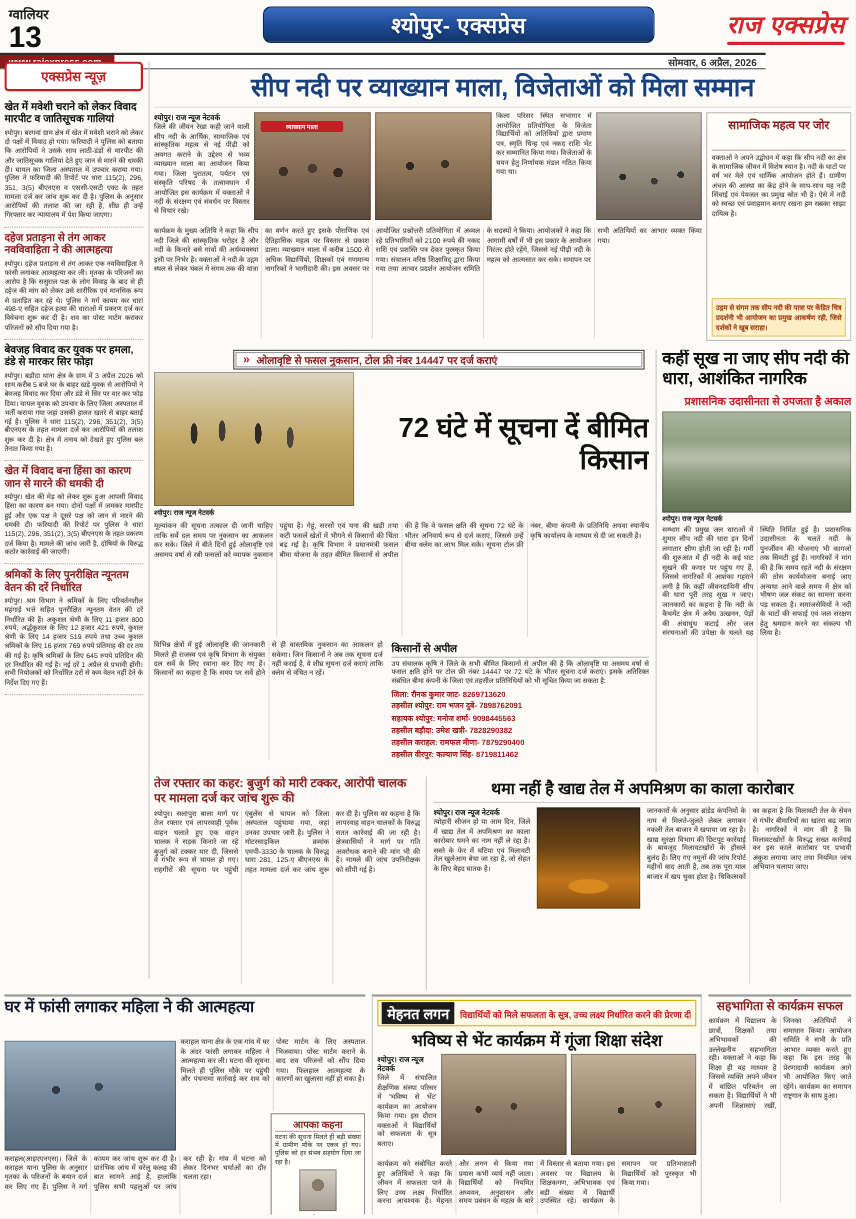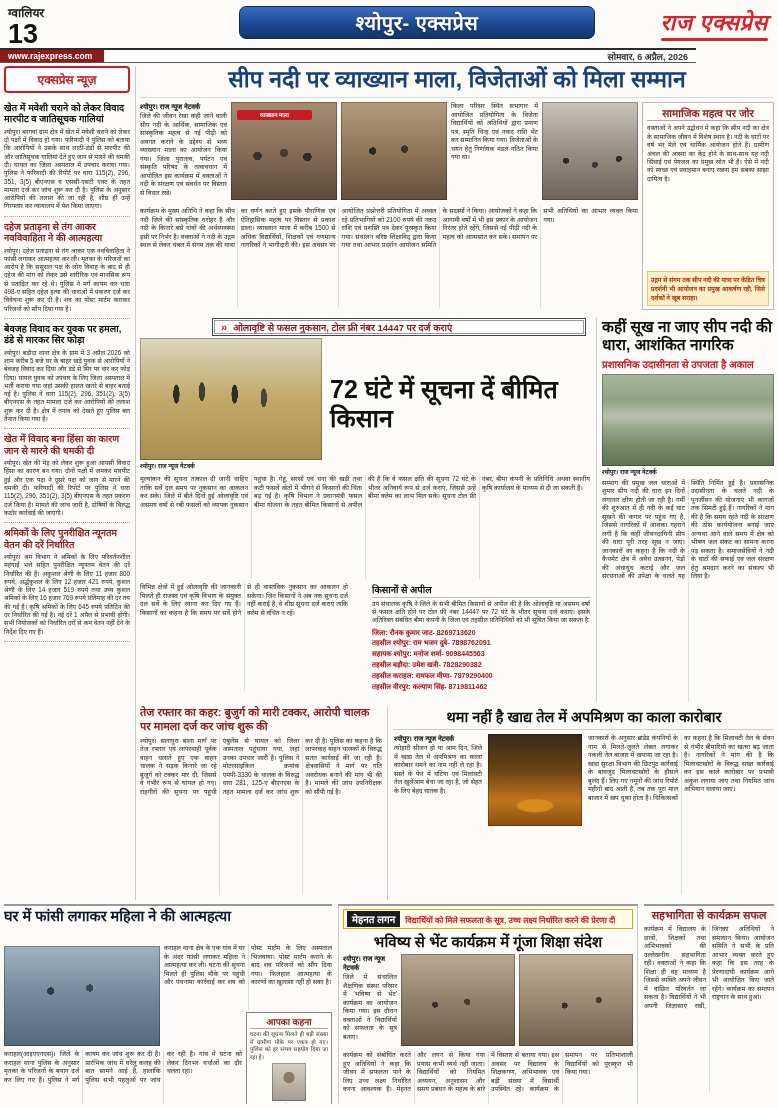--- a/index.html
+++ b/index.html
@@ -24,21 +24,21 @@
   .website-chip{background:#8b1a1a;color:#fff;font-size:8.5px;font-weight:bold;padding:1px 12px 2px 8px;height:100%;display:flex;align-items:center;}
   .date-text{font-size:9px;font-weight:bold;color:#333;padding-right:8px;}
 
   
   .body-text{font-size:6.4px;line-height:1.33;text-align:justify;color:#2a2a2a;column-gap:6px;column-rule:1px solid #ddd;}
   .byline{font-weight:bold;font-size:6.8px;color:#111;margin-bottom:1px;}
   .photo{position:relative;box-shadow:inset 0 0 0 1px rgba(0,0,0,.28);flex:none;}
   .caption{font-size:6.2px;font-weight:bold;color:#222;margin-top:1px;}
 
   
-  .left-col{left:4px;top:66px;width:132px;height:834px;border-right:1px solid #c9c9c9;padding-right:5px;}
+  .left-col{left:4px;top:56px;width:132px;height:834px;border-right:1px solid #c9c9c9;padding-right:5px;}
   .express-badge{border:2px solid #c41e25;border-radius:4px;color:#c41e25;font-weight:bold;font-size:12px;text-align:center;padding:3px 0;margin-bottom:5px;background:#fff;}
   .lc-story{border-bottom:1px dotted #aaa;padding:4px 0 5px;}
   .lc-head{font-size:9.5px;font-weight:bold;line-height:1.2;margin-bottom:3px;color:#111;}
   .lc-head.maroon{color:#8b1f1f;}
   .lc-body{font-size:6.3px;line-height:1.32;text-align:justify;color:#2a2a2a;}
 
   
   .lead{left:140px;top:64px;width:634px;height:252px;}
   .lead-headline{font-size:23px;font-weight:bold;color:#17407d;text-align:center;line-height:1.1;padding:3px 0 5px;border-bottom:1px solid #ddd;margin-bottom:4px;}
   .lead-flex{display:flex;gap:4px;height:208px;}
@@ -55,54 +55,54 @@
      radial-gradient(circle 6px at 60% 48%,#3c3129 60%,transparent 62%),
      linear-gradient(180deg,#b49b7d 0%,#907659 50%,#63503d 100%);}
   .ph-audience{width:96px;height:98px;background:
      radial-gradient(circle 5px at 25% 60%,#2c2c2c 60%,transparent 62%),
      radial-gradient(circle 5px at 55% 64%,#3a3a3a 60%,transparent 62%),
      radial-gradient(circle 5px at 80% 58%,#2f2f2f 60%,transparent 62%),
      linear-gradient(180deg,#c9c4ba 0%,#9d9488 45%,#6d6358 100%);}
   .photo-banner{position:absolute;left:6%;top:8%;width:70%;background:#c41e25;color:#fff;font-size:5.5px;font-weight:bold;text-align:center;padding:1px 0;border-radius:2px;}
   .lead-bottom{height:101px;column-count:5;}
   .lead-sidebar{width:132px;border:1px solid #b9b9b9;padding:3px 4px;background:#fffdf6;display:flex;flex-direction:column;}
-  .sidebar-title{font-size:10.5px;font-weight:bold;color:#8b1f1f;text-align:center;border-bottom:1px solid #c9a;padding-bottom:0;margin-bottom:3px;}
+  .sidebar-title{font-size:10.5px;font-weight:bold;color:#8b1f1f;text-align:center;border-bottom:1px solid #c9a;padding-bottom:16px;margin-bottom:3px;}
   .sidebar-body{font-size:6.3px;line-height:1.34;text-align:justify;color:#2a2a2a;flex:1;}
   .sidebar-note{background:#fdeec7;border:1px solid #e3c76d;color:#a33b12;font-size:6.2px;font-weight:bold;padding:3px;margin-top:3px;text-align:justify;}
 
   
   .notice{left:212px;top:318px;width:374px;height:18px;border:1px solid #444;outline:1px solid #999;outline-offset:-3px;display:flex;align-items:center;gap:6px;padding:0 8px;background:#fff;}
   .notice-arrow{color:#c41e25;font-size:11px;font-weight:bold;}
   .notice-text{color:#8b1a1a;font-size:9.5px;font-weight:bold;white-space:nowrap;}
 
   
   .insurance{left:140px;top:338px;width:450px;height:364px;}
   .ins-top{display:flex;gap:8px;}
   .ph-field{width:182px;height:122px;background:
      radial-gradient(ellipse 5px 15px at 20% 46%,#2e2b27 60%,transparent 66%),
      radial-gradient(ellipse 5px 15px at 34% 44%,#413c35 60%,transparent 66%),
      radial-gradient(ellipse 5px 15px at 52% 46%,#2e2b27 60%,transparent 66%),
      radial-gradient(ellipse 5px 15px at 68% 49%,#4a443c 60%,transparent 66%),
      linear-gradient(180deg,#ddd6c4 0%,#cfc196 22%,#c2a96a 50%,#a98e52 100%);}
-  .ins-headwrap{flex:1;display:flex;flex-direction:column;justify-content:center;text-align:left;}
+  .ins-headwrap{flex:1;display:flex;flex-direction:column;justify-content:center;text-align:right;}
   .ins-h1{font-size:25px;font-weight:bold;color:#111;line-height:1.15;}
   .ins-h2{font-size:25px;font-weight:bold;color:#111;line-height:1.2;}
   .ins-body1{margin-top:5px;height:104px;column-count:4;}
-  .ins-row3{display:flex;gap:24px;margin-top:4px;height:108px;}
+  .ins-row3{display:flex;gap:8px;margin-top:4px;height:108px;}
   .ins-body2{width:208px;column-count:2;height:100%;}
   .ins-appeal{flex:1;}
   .appeal-title{font-size:9.5px;font-weight:bold;color:#111;border-bottom:1px solid #bbb;margin-bottom:2px;padding-bottom:1px;}
   .appeal-body{font-size:6.3px;line-height:1.3;text-align:justify;color:#2a2a2a;}
   .contacts{margin-top:3px;}
   .contact-line{font-size:7px;font-weight:bold;color:#a11616;line-height:1.55;}
 
   
   .river{left:596px;top:318px;width:178px;height:384px;border-left:1px solid #c9c9c9;padding-left:5px;}
   .river-head{font-size:15.5px;font-weight:bold;line-height:1.15;color:#111;}
-  .river-sub{font-size:10px;font-weight:bold;color:#c41e25;text-align:left;margin:3px 0;}
+  .river-sub{font-size:10px;font-weight:bold;color:#c41e25;text-align:right;margin:3px 0;}
   .ph-river{width:100%;height:92px;background:
      linear-gradient(180deg,#aab6a0 0%,#8fa382 28%,#b9bfae 46%,#9aa68e 58%,#768a68 78%,#5f7354 100%);}
   .river-body{margin-top:3px;column-count:2;height:240px;}
 
   
   .accident{left:140px;top:706px;width:248px;height:194px;border-right:1px solid #c9c9c9;padding-right:5px;}
   .acc-head{font-size:11px;font-weight:bold;color:#8b2020;line-height:1.25;margin-bottom:3px;}
   .acc-body{column-count:3;height:158px;}
 
   
@@ -128,21 +128,21 @@
   .aapka{position:absolute;left:242px;top:106px;width:86px;height:94px;border:1px solid #888;padding:2px 3px;background:#fffef8;}
   .aapka-title{font-size:9px;font-weight:bold;color:#8b1f1f;text-align:center;border-bottom:1px solid #c9a;margin-bottom:2px;}
   .aapka-body{font-size:5.8px;line-height:1.3;text-align:justify;color:#2a2a2a;}
   .ph-portrait{width:34px;height:38px;margin:2px auto;background:
      radial-gradient(circle 9px at 50% 38%,#8a7a68 60%,transparent 64%),
      linear-gradient(180deg,#d6cfc4 0%,#a69d91 100%);}
   .aapka-name{font-size:6.8px;font-weight:bold;text-align:center;color:#111;}
 
   .future{left:338px;top:904px;width:300px;height:200px;border-top:2px solid #999;border-left:1px solid #c9c9c9;border-right:1px solid #c9c9c9;padding:3px 4px 0;}
   .kicker{display:flex;align-items:center;gap:5px;border:1px solid #d4b106;background:#fffbe6;padding:1px 3px;margin-bottom:2px;}
-  .kicker-label{background:#1c1c1c;color:#fff;font-size:10px;font-weight:bold;padding:1px 5px;white-space:nowrap;}
+  .kicker-label{background:#1c1c1c;color:#fff;font-size:13px;font-weight:bold;padding:1px 5px;white-space:nowrap;}
   .kicker-text{color:#c41e25;font-size:8px;font-weight:bold;white-space:nowrap;overflow:hidden;}
   .fut-head{font-size:15px;font-weight:bold;color:#111;text-align:center;margin:2px 0 3px;}
   .fut-row{display:flex;gap:4px;height:94px;}
   .fut-side{width:56px;}
   .ph-class1{width:114px;height:92px;background:
      radial-gradient(circle 5px at 30% 55%,#3a2f26 60%,transparent 62%),
      radial-gradient(circle 5px at 58% 52%,#463a2e 60%,transparent 62%),
      linear-gradient(180deg,#bba893 0%,#93806b 50%,#6c5b49 100%);}
   .ph-class2{width:114px;height:92px;background:
      radial-gradient(circle 5px at 40% 56%,#3a2f26 60%,transparent 62%),

